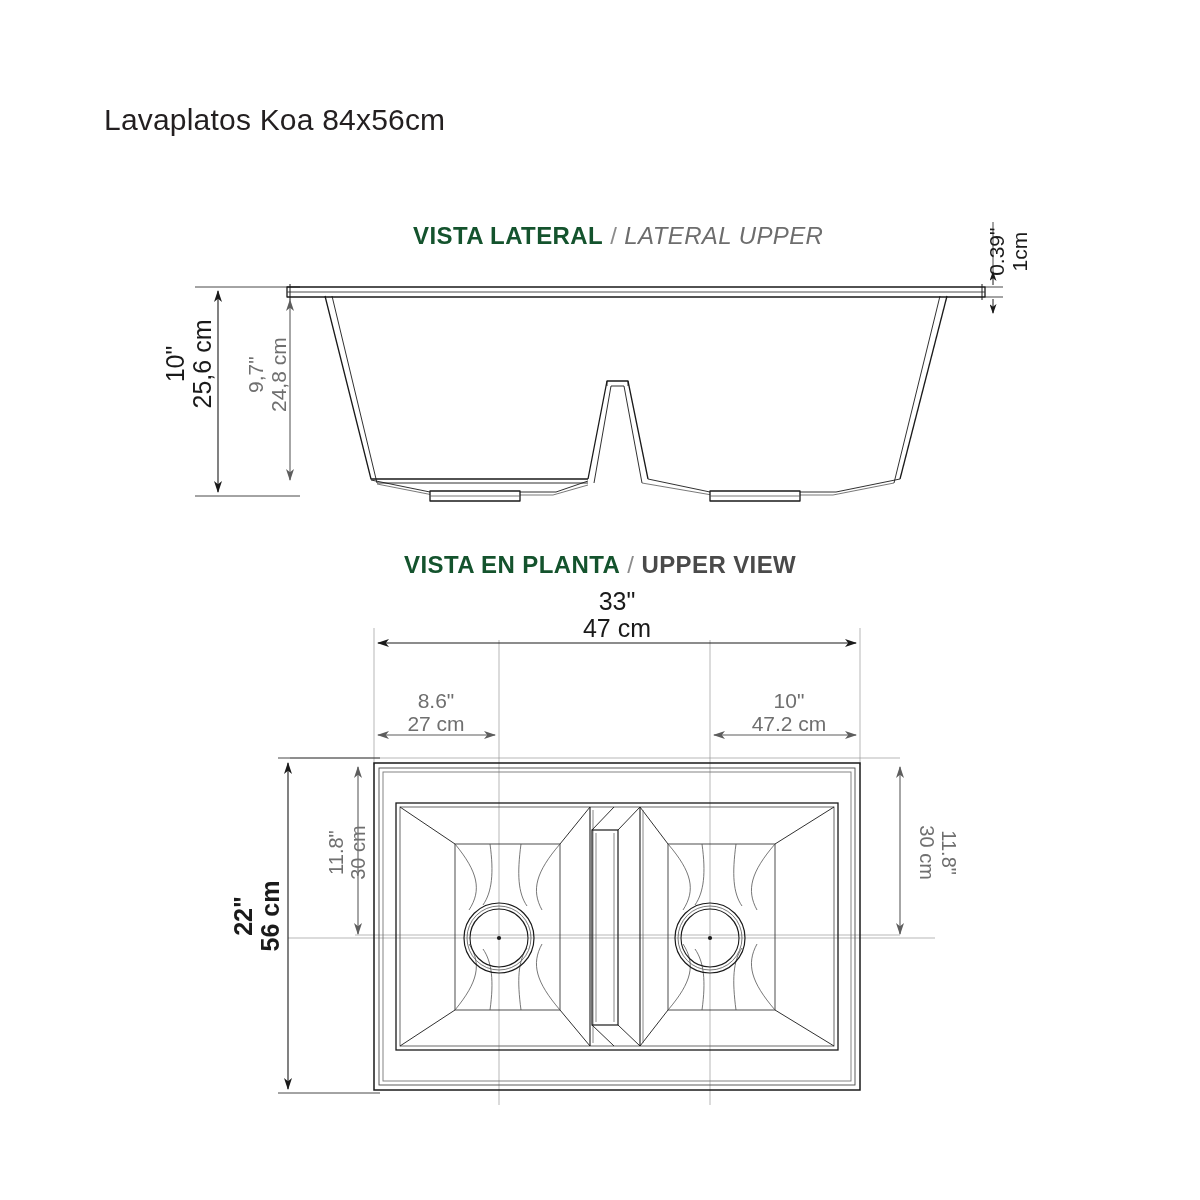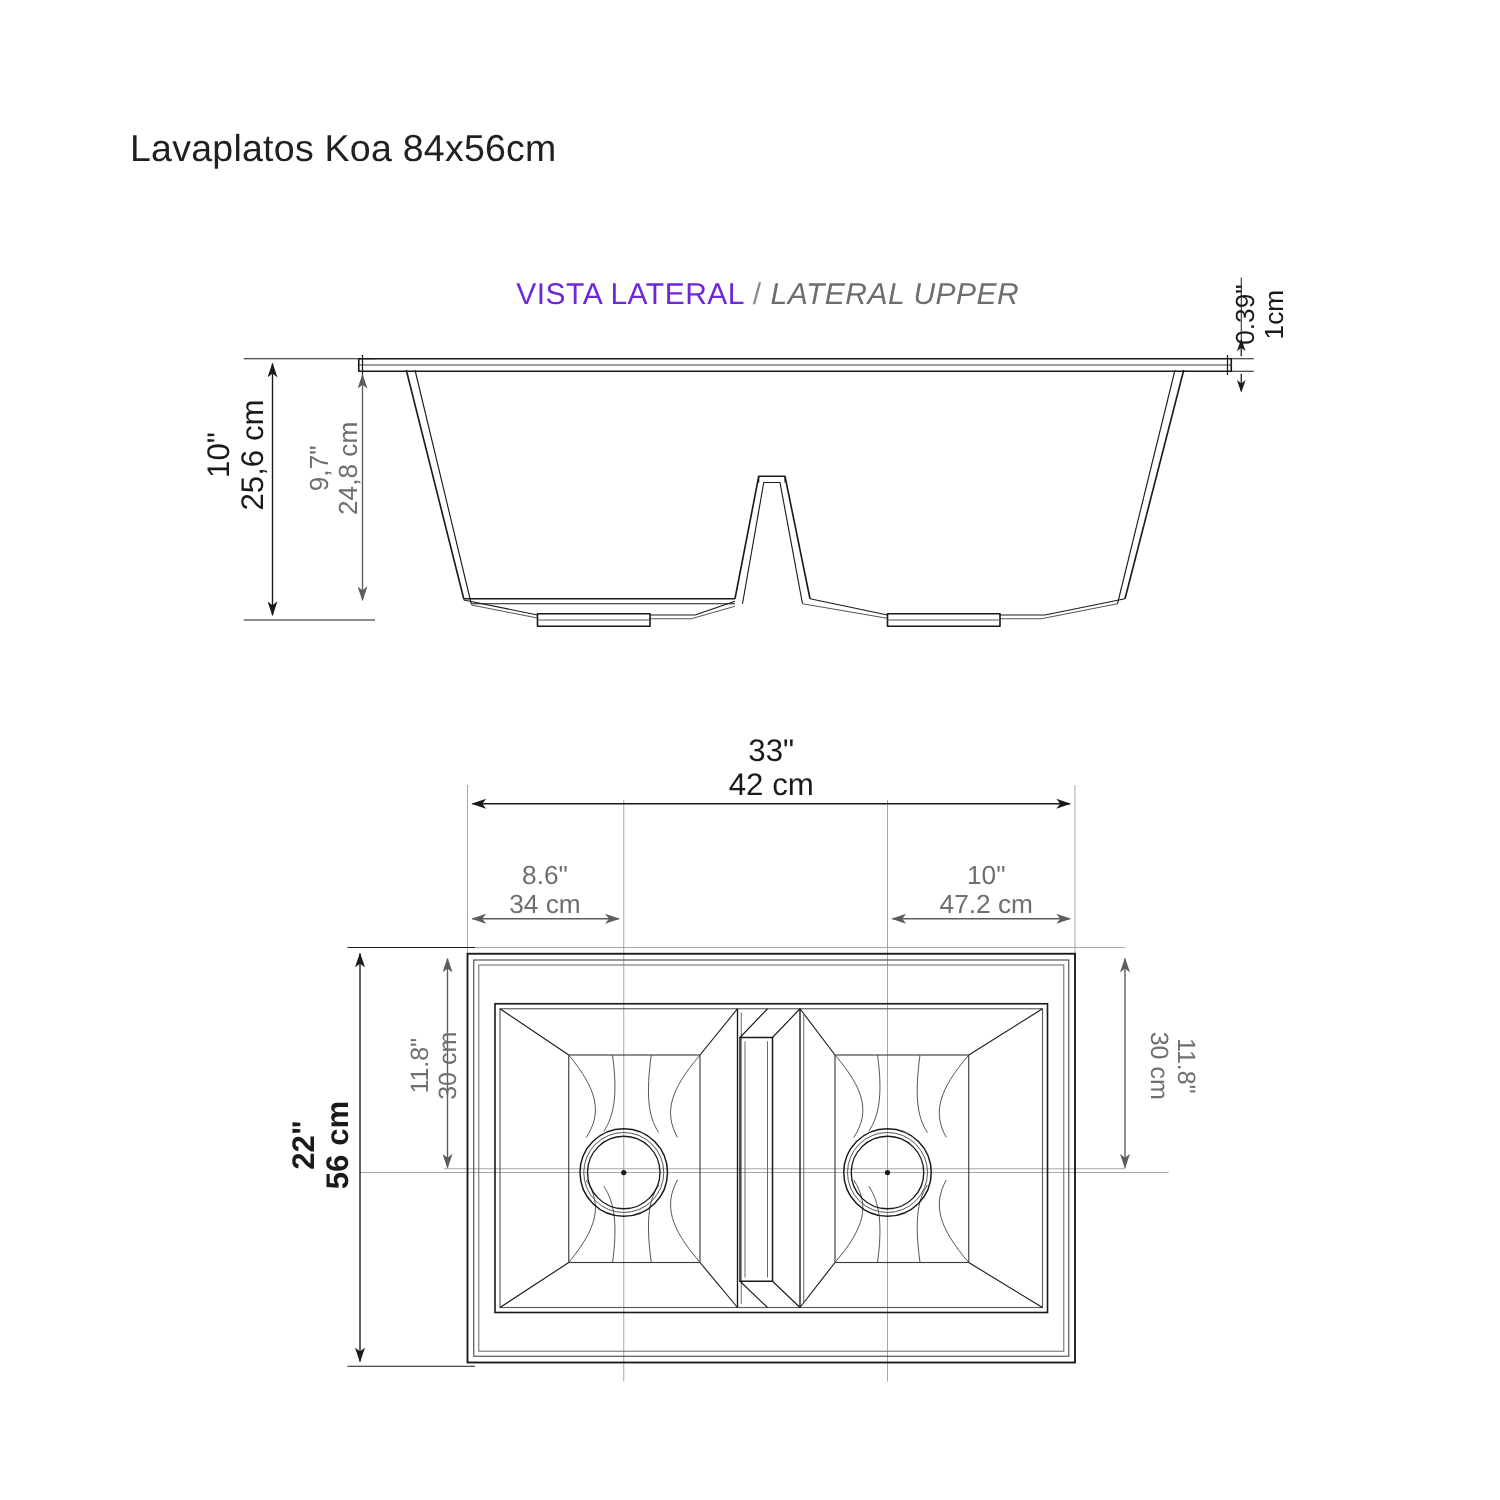--- a/index.html
+++ b/index.html
@@ -31,21 +31,21 @@
   }
   .view-heading {
     position: absolute;
     font-size: 24px;
     white-space: nowrap;
     color: #8c8c8c;
     letter-spacing: 0.4px;
   }
   #lateral-heading { left: 413px; top: 222px; }
   #upper-heading  { left: 404px; top: 551px; }
-  .hl-es { color: #6d28d9; font-weight: 400; margin-top: 26px; }
+  .hl-es { color: #14532d; font-weight: 700; margin-top: 26px; }
   .hl-sep { color: #8c8c8c; font-weight: 400; }
   .hl-en-italic { color: #6d6d6d; font-style: italic; font-weight: 400; }
   .hl-en-bold { color: #4a4a4a; font-weight: bold; font-style: normal; }
 
   svg.drawing {
     position: absolute;
     left: 0; top: 0;
     width: 1200px;
     height: 1200px;
     pointer-events: none;
@@ -65,20 +65,23 @@
 <body>
 
 <div id="page">
 
   <div id="page-title">Lavaplatos Koa 84x56cm</div>
 
   <div class="view-heading" id="lateral-heading">
     <span class="hl-es">VISTA LATERAL</span><span class="hl-sep"> / </span><span class="hl-en-italic">LATERAL UPPER</span>
   </div>
 
+  <div class="view-heading" id="upper-heading">
+    <span class="hl-es">VISTA EN PLANTA</span><span class="hl-sep"> / </span><span class="hl-en-bold">UPPER VIEW</span>
+  </div>
 
   <svg class="drawing" viewBox="0 0 1200 1200">
     <defs>
       <marker id="arrHead" viewBox="0 0 12 8" refX="11" refY="4" markerWidth="12" markerHeight="8" orient="auto-start-reverse" markerUnits="userSpaceOnUse">
         <path d="M0,0 L12,4 L0,8 L3.2,4 Z" fill="#1a1a1a"></path>
       </marker>
       <marker id="arrHeadG" viewBox="0 0 12 8" refX="11" refY="4" markerWidth="12" markerHeight="8" orient="auto-start-reverse" markerUnits="userSpaceOnUse">
         <path d="M0,0 L12,4 L0,8 L3.2,4 Z" fill="#5d5d5d"></path>
       </marker>
       <marker id="arrHeadSm" viewBox="0 0 10 7" refX="9" refY="3.5" markerWidth="10" markerHeight="7" orient="auto-start-reverse" markerUnits="userSpaceOnUse">
@@ -272,26 +275,26 @@
     <div>24,8 cm</div>
   </div>
 
   <div class="dimtext dim-dark rot90" style="left:963px; top:229px; width:92px; font-size:21px;">
     <div>0.39"</div>
     <div>1cm</div>
   </div>
 
   <div class="dimtext dim-dark" style="left:537px; top:588px; width:160px; font-size:25px;">
     <div>33"</div>
-    <div>42 cm</div>
+    <div>47 cm</div>
   </div>
 
   <div class="dimtext dim-gray" style="left:366px; top:690px; width:140px; font-size:21px;">
     <div>8.6"</div>
-    <div>34 cm</div>
+    <div>27 cm</div>
   </div>
 
   <div class="dimtext dim-gray" style="left:715px; top:690px; width:148px; font-size:21px;">
     <div>10"</div>
     <div>47.2 cm</div>
   </div>
 
   <div class="dimtext dim-dark rot90" style="left:187px; top:889px; width:140px; font-size:25px; font-weight:bold;">
     <div>22"</div>
     <div>56 cm</div>

